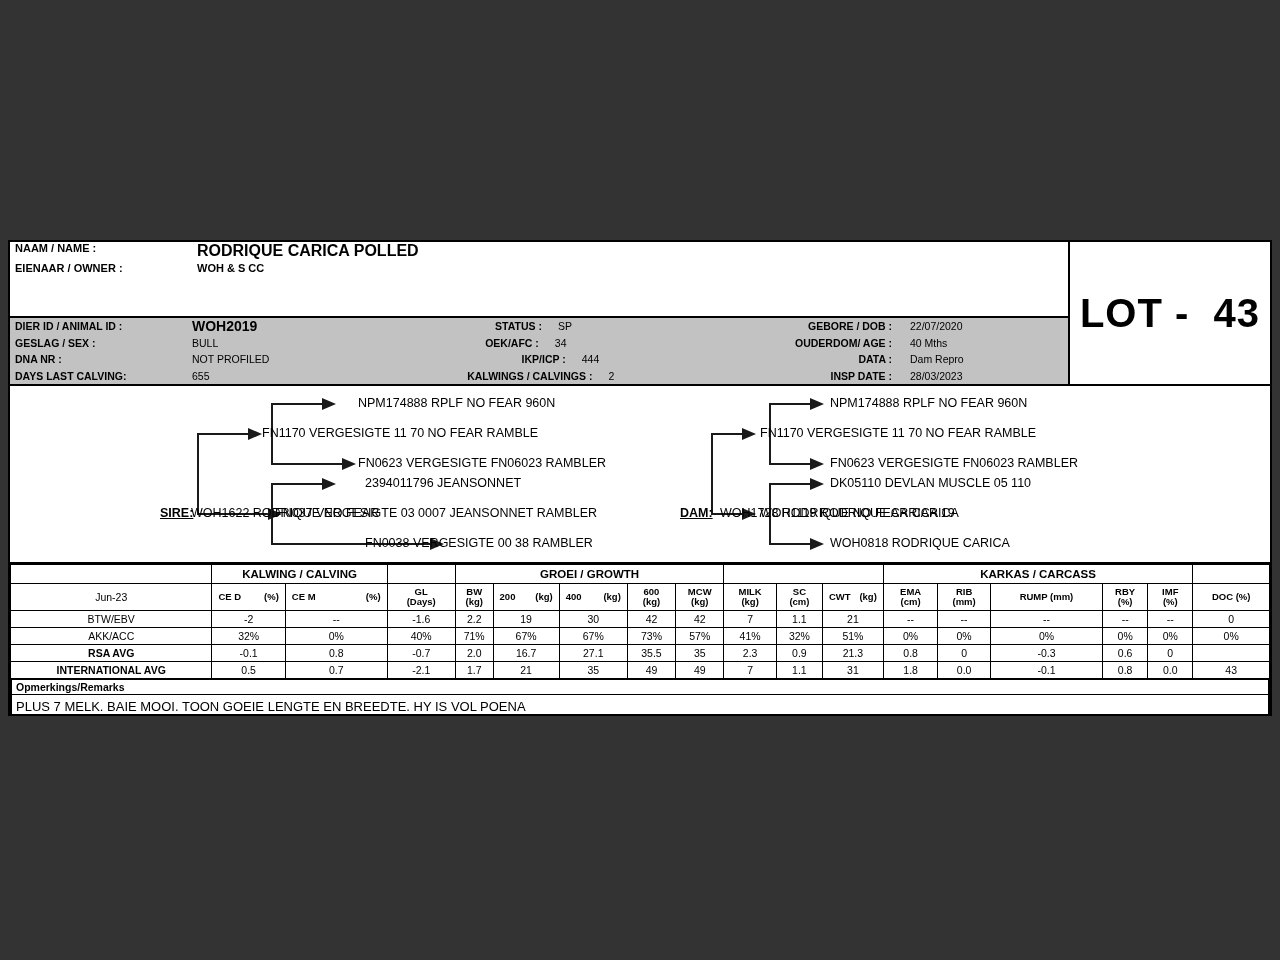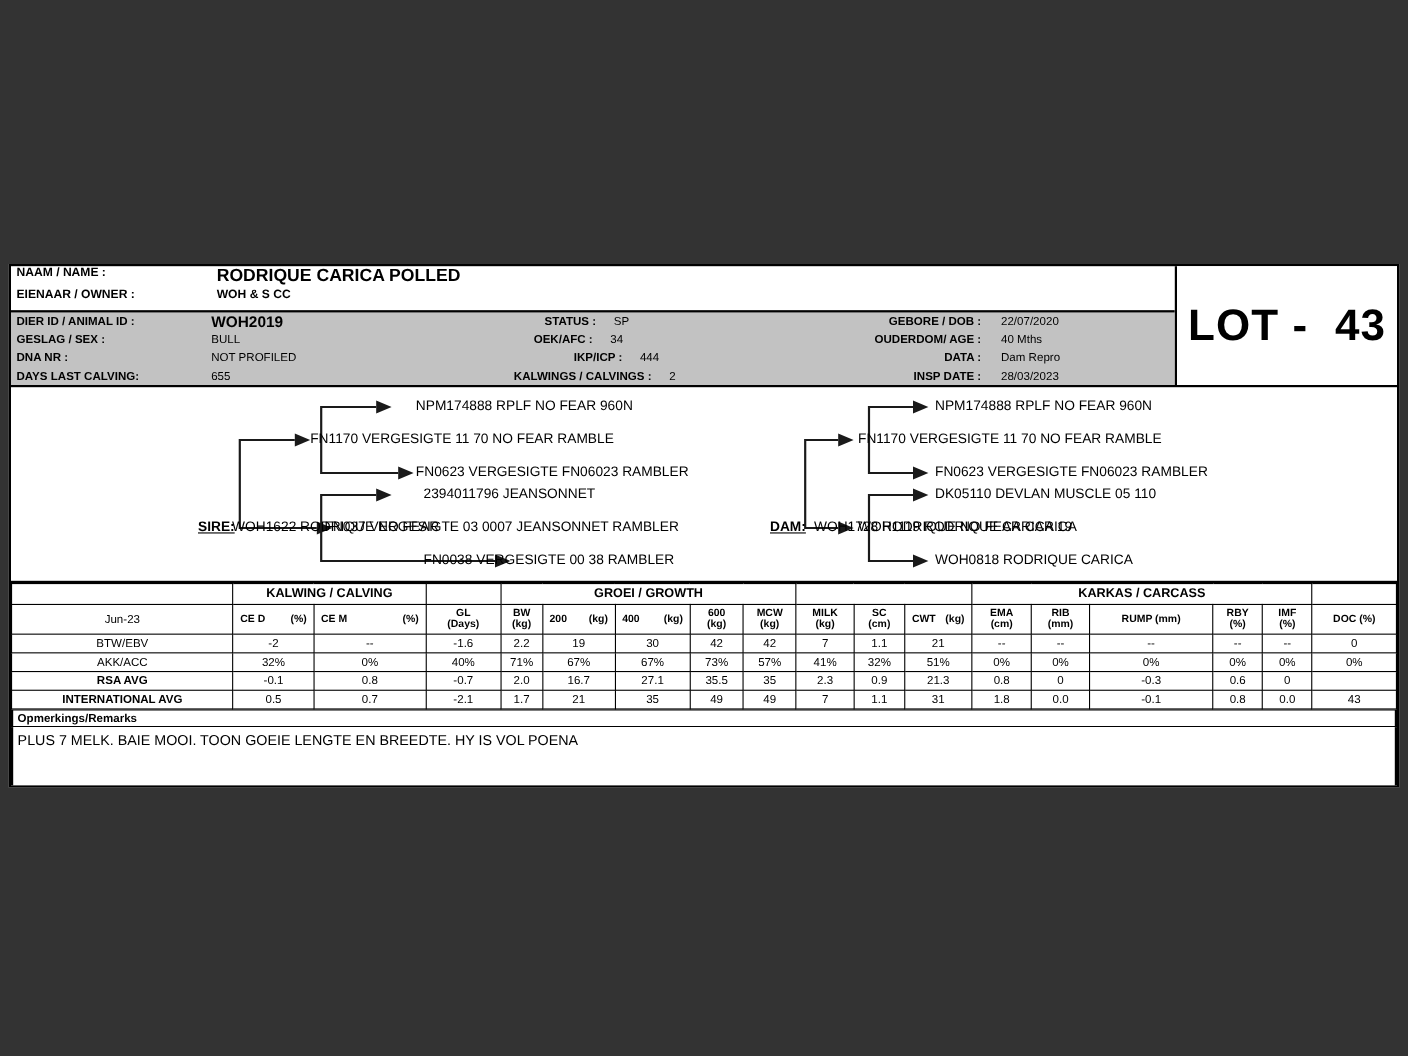--- a/index.html
+++ b/index.html
@@ -79,20 +79,21 @@
   .namerow .ownername {
     font-size: 11px;
     font-weight: bold;
   }
 
   
   .grayblock {
     background: #c2c2c2;
     border-top: 2px solid #000;
     padding: 0;
+    margin-top: 34px;
   }
   .gline {
     display: flex;
     flex-direction: row;
     align-items: center;
     height: 16.5px;
     font-size: 10.5px;
     box-sizing: border-box;
   }
   .gline .c1 {
@@ -139,21 +140,20 @@
     flex: 0 0 auto;
     position: relative;
     height: 176px;
     border-bottom: 2px solid #000;
   }
   .ped-half {
     position: absolute;
     top: 0;
     height: 188px;
     width: 632px;
-    margin-left: 20px;
   }
   .ped-half.sire { left: 0; }
   .ped-half.dam  { left: 632px; }
 
   .ped-txt {
     position: absolute;
     font-size: 12.5px;
     color: #000;
     white-space: nowrap;
   }

